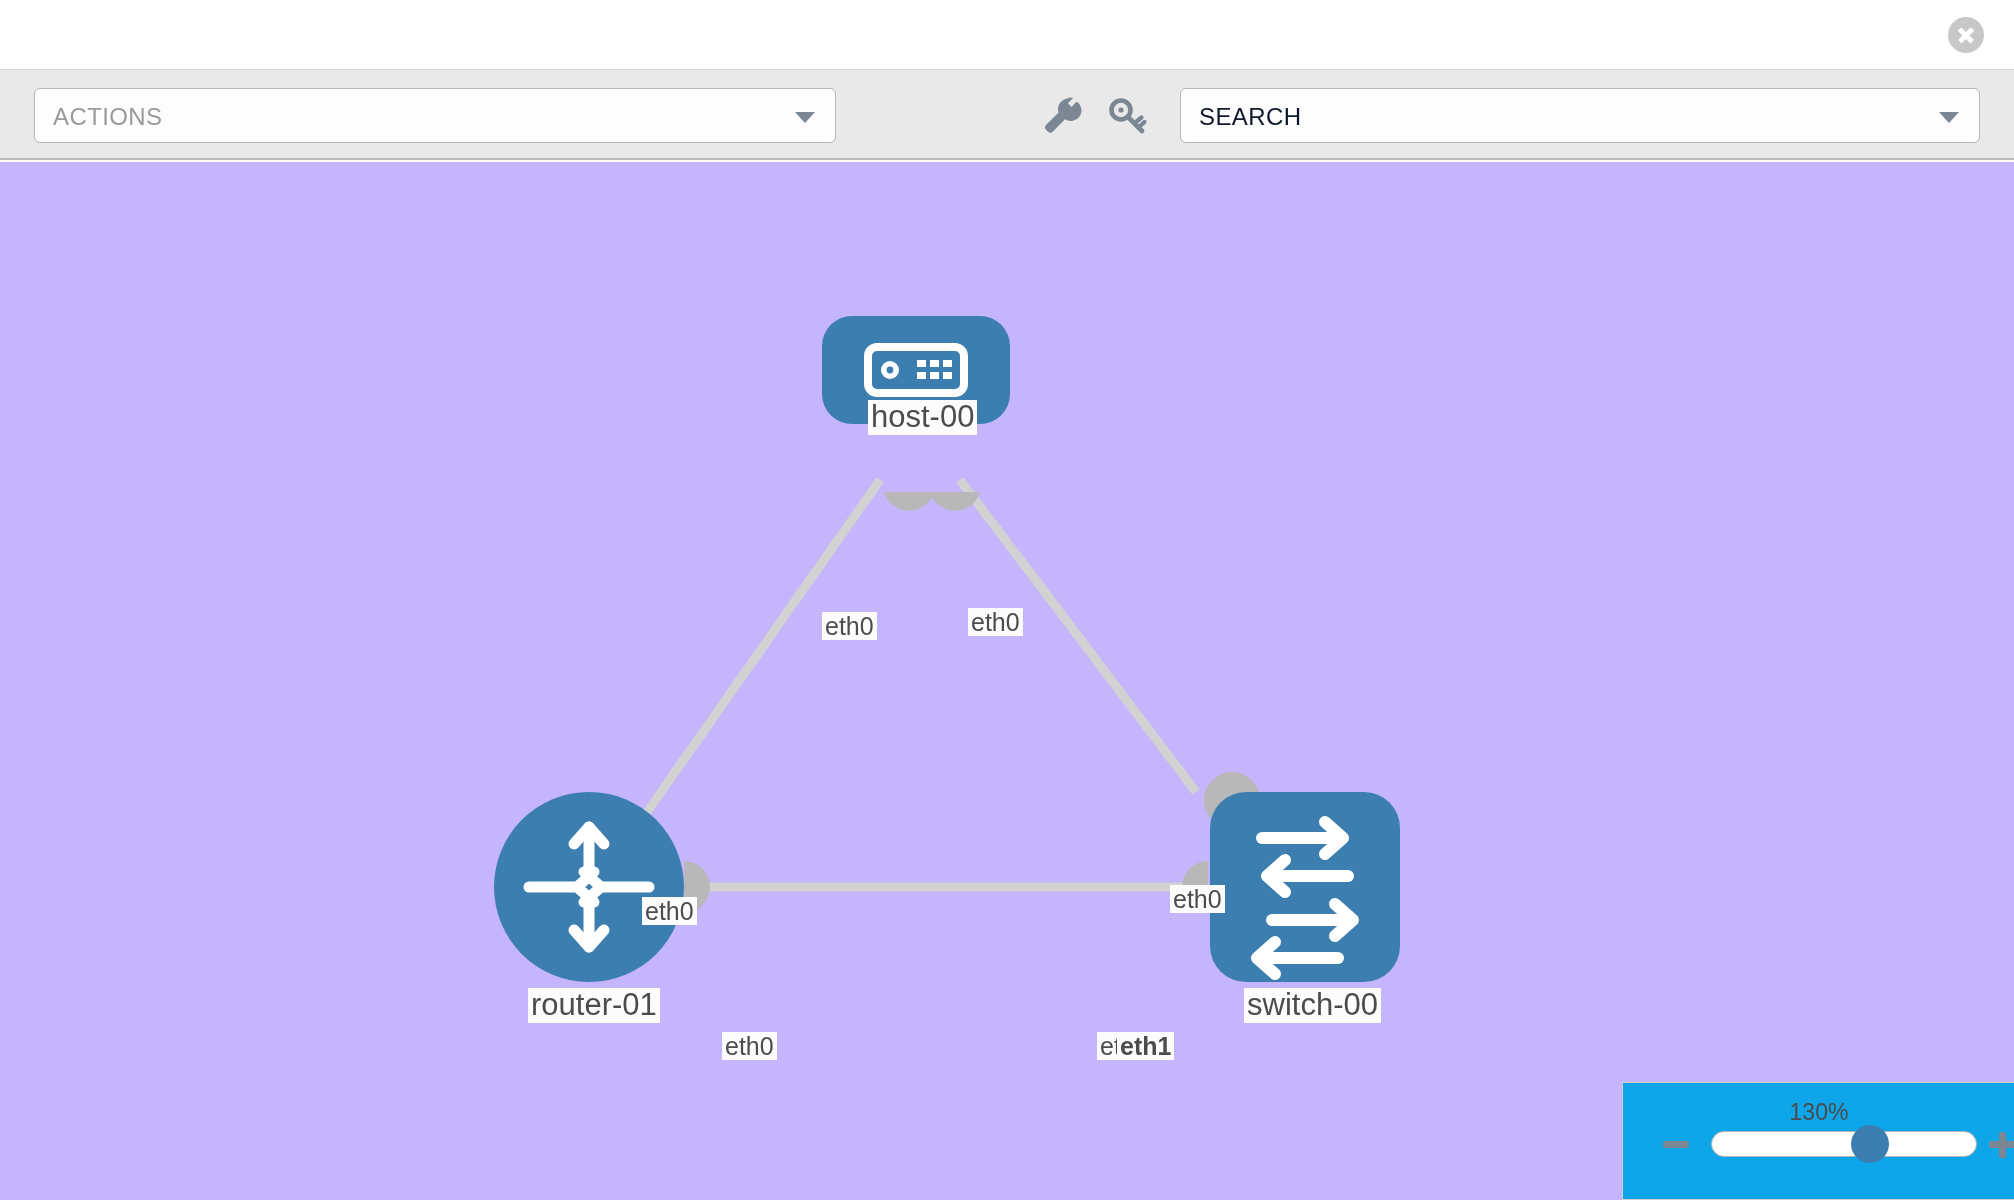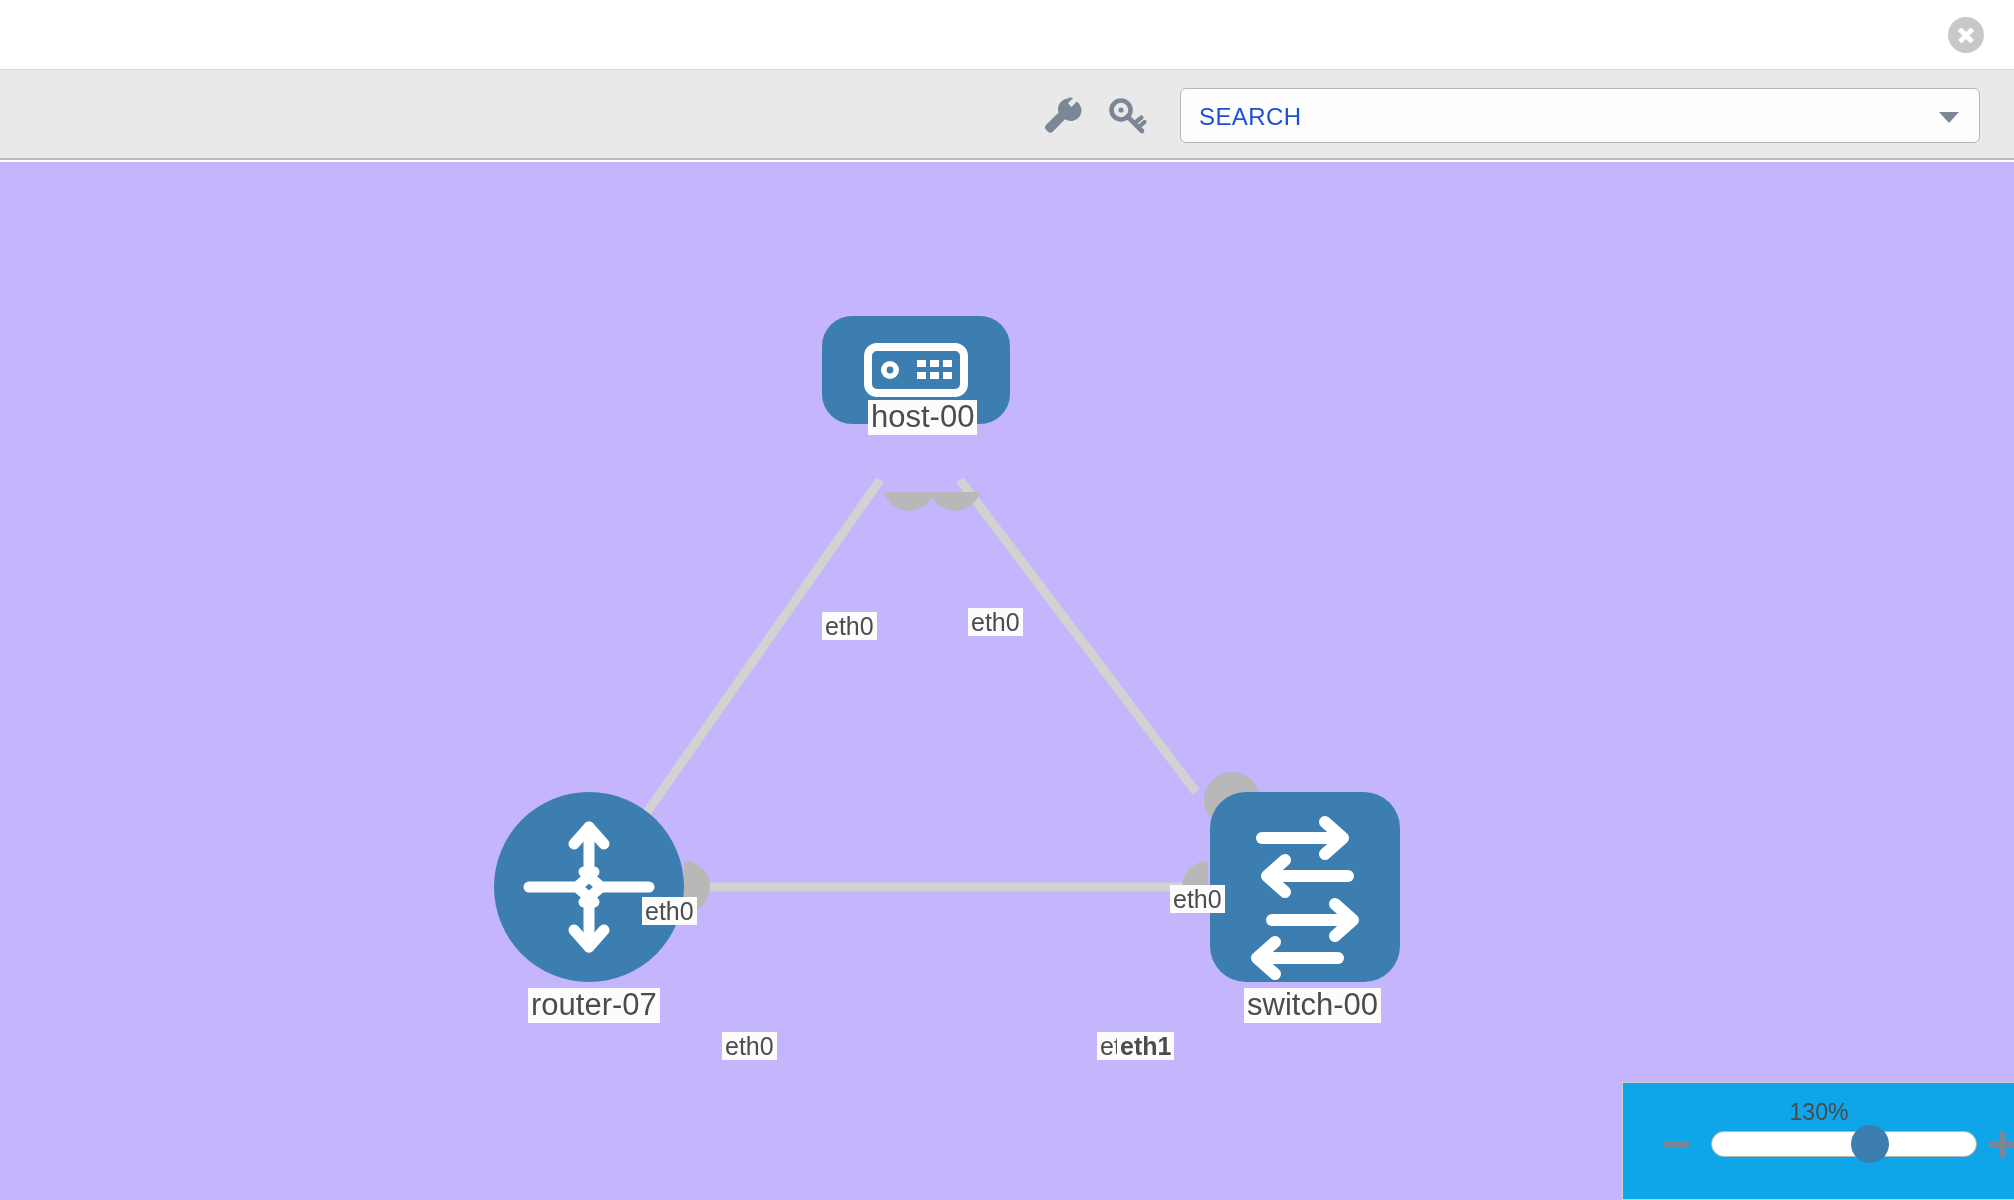--- a/index.html
+++ b/index.html
@@ -69,21 +69,21 @@
   .tool-icon.key    { left: 1105px; }
   .search-box {
     position: absolute; left: 1180px; top: 18px;
     width: 800px; height: 55px;
     background: #fdfdfd;
     border: 1px solid #b6b6b6; border-radius: 6px;
     cursor: text;
   }
   .search-box .ph {
     position: absolute; left: 18px; top: 14px;
-    font-size: 24px; color: #1d4ed8; letter-spacing: 0.4px;
+    font-size: 24px; color: #0f172a; letter-spacing: 0.4px;
   }
 
   
   .canvas {
     position: absolute; left: 0; top: 162px;
     width: 2014px; height: 1038px;
     background: #c4b5fd;
     overflow: hidden;
   }
   .topo-svg { position: absolute; left: 0; top: 0; }
@@ -152,20 +152,24 @@
 
   <div class="header">
     <div class="close-btn">
       <div class="x1"></div>
       <div class="x2"></div>
     </div>
   </div>
 
   <div class="toolbar">
 
+    <div class="actions-select">
+      <span class="lbl">ACTIONS</span>
+      <span class="caret"></span>
+    </div>
 
     <div class="tool-icon wrench">
       <svg width="46" height="46" viewBox="0 0 46 46">
         <path d="M30.5 6.5a10.5 10.5 0 0 0-9.9 14.0L8.2 32.8a3.6 3.6 0 0 0 0 5.1l1.6 1.6a3.6 3.6 0 0 0 5.1 0l12.2-12.2A10.5 10.5 0 1 0 38.8 9.6l-5.3 5.3-3.6-3.6 5.3-5.3a10.5 10.5 0 0 0-4.7-.5z" fill="#7b8794"></path>
       </svg>
     </div>
 
     <div class="tool-icon key">
       <svg width="46" height="46" viewBox="0 0 46 46">
         <circle cx="16" cy="18" r="9.5" fill="none" stroke="#7b8794" stroke-width="4.6"></circle>
@@ -238,21 +242,21 @@
           <path d="M1285 698 L1267 714 L1285 730"></path>
           <path d="M1272 758 L1352 758"></path>
           <path d="M1335 742 L1353 758 L1335 774"></path>
           <path d="M1338 796 L1258 796"></path>
           <path d="M1275 780 L1257 796 L1275 812"></path>
         </g>
       </g>
     </svg>
 
     <div class="node-label big" style="left:868px; top:238px;">host-00</div>
-    <div class="node-label big" style="left:528px; top:826px;">router-07</div>
+    <div class="node-label big" style="left:528px; top:826px;">router-01</div>
     <div class="node-label big" style="left:1244px; top:826px;">switch-00</div>
 
     <div class="iface-label" style="left:822px; top:450px;">eth0</div>
     <div class="iface-label" style="left:968px; top:446px;">eth0</div>
     <div class="iface-label" style="left:642px; top:735px;">eth0</div>
     <div class="iface-label" style="left:1170px; top:723px;">eth0</div>
     <div class="iface-label" style="left:722px; top:870px;">eth0</div>
     <div class="iface-label" style="left:1097px; top:870px;">eth</div>
     <div class="iface-label" style="left:1117px; top:870px;font-weight:bold;">eth1</div>
   </div>

